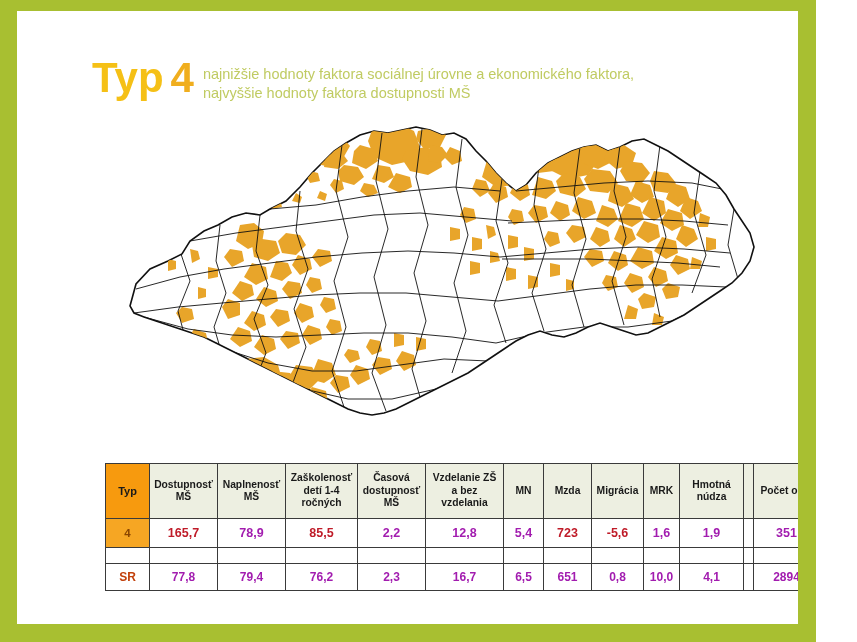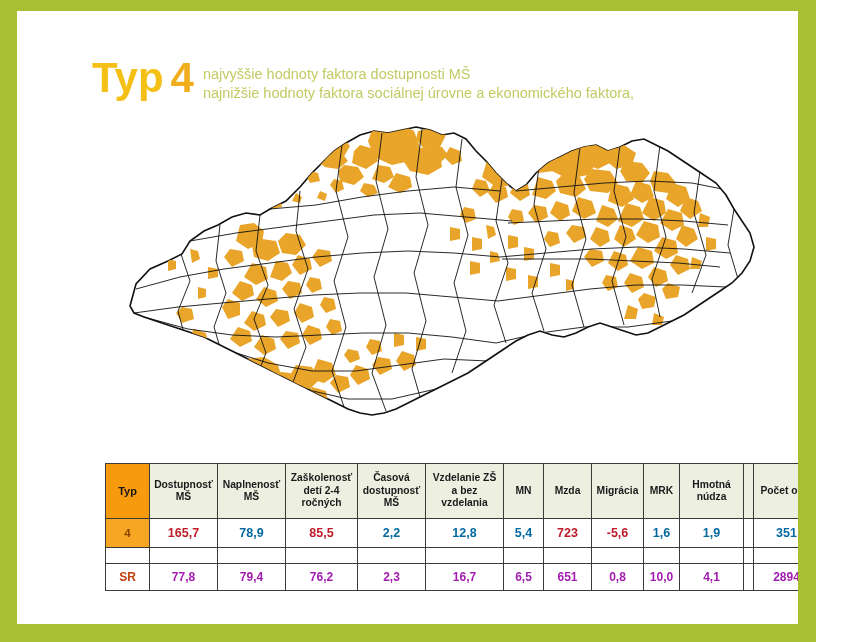--- a/index.html
+++ b/index.html
@@ -121,21 +121,21 @@
     font-weight: bold;
     font-size: 12.5px;
     background: #ffffff;
   }
   tr.typerow td.typ-cell {
     background: #f6a623;
     color: #8a4500;
     font-size: 11.5px;
   }
   td.v-red { color: #bf1b28; margin-left: 16px; }
-  td.v-orange { color: #0369a1; }
+  td.v-orange { color: #a21caf; }
 
   
   tr.blankrow td {
     height: 15px;
     background: #ffffff;
     border-top: 1px solid #3a3a3a;
     border-bottom: 1px solid #3a3a3a;
   }
 
   
@@ -153,22 +153,22 @@
 </head>
 <body>
 
 <div id="slide">
   <div id="canvas">
 
     <div id="title-block">
       <span id="typ-label">Typ</span>
       <span id="typ-number">4</span>
       <div id="subtitle">
+        <div>najnižšie hodnoty faktora sociálnej úrovne a ekonomického faktora,</div>
         <div>najvyššie hodnoty faktora dostupnosti MŠ</div>
-        <div>najnižšie hodnoty faktora sociálnej úrovne a ekonomického faktora,</div>
       </div>
     </div>
 
     <div id="map-wrap">
       <svg viewBox="0 0 640 310" xmlns="http://www.w3.org/2000/svg">
         <defs>
           <clipPath id="skclip">
             <path d="M10 185 L16 163 L30 148 L48 140 L62 133 L70 120 L84 110 L98 104
                      L112 96 L126 92 L140 94 L150 88 L166 80 L180 66 L192 52 L204 40
                      L214 30 L226 22 L240 14 L254 10 L268 12 L282 9 L296 6 L310 9
@@ -404,21 +404,21 @@
           <td>
             <div>Dostupnosť</div>
             <div>MŠ</div>
           </td>
           <td>
             <div>Naplnenosť</div>
             <div>MŠ</div>
           </td>
           <td>
             <div>Zaškolenosť</div>
-            <div>detí 2-4</div>
+            <div>detí 1-4</div>
             <div>ročných</div>
           </td>
           <td>
             <div>Časová</div>
             <div>dostupnosť</div>
             <div>MŠ</div>
           </td>
           <td>
             <div>Vzdelanie ZŠ</div>
             <div>a bez</div>

